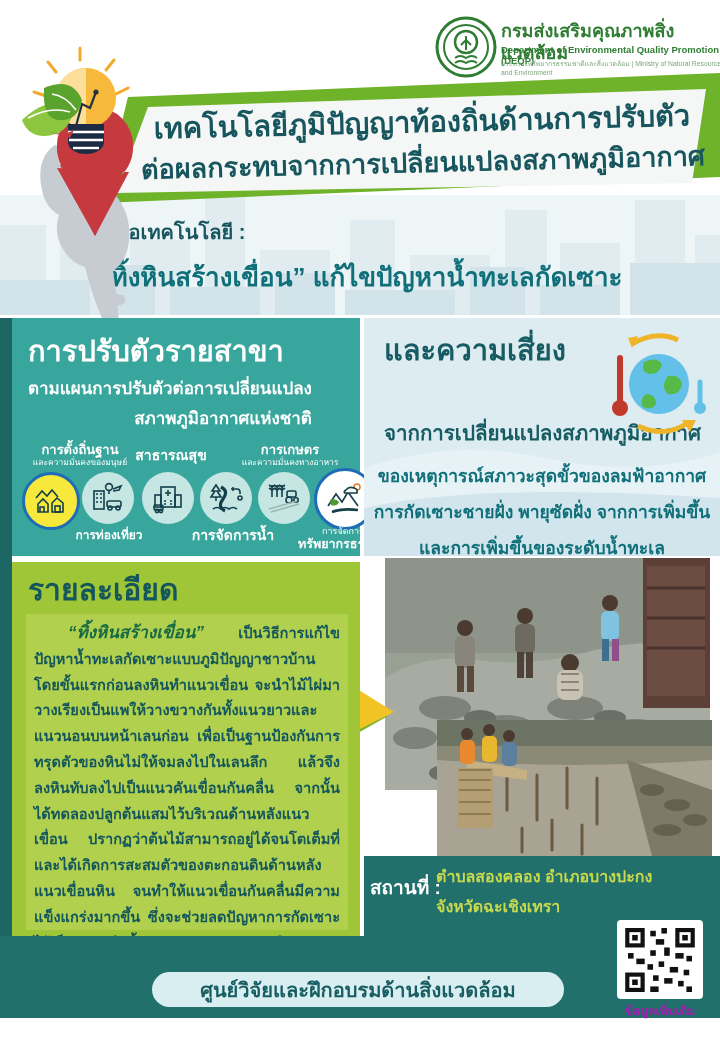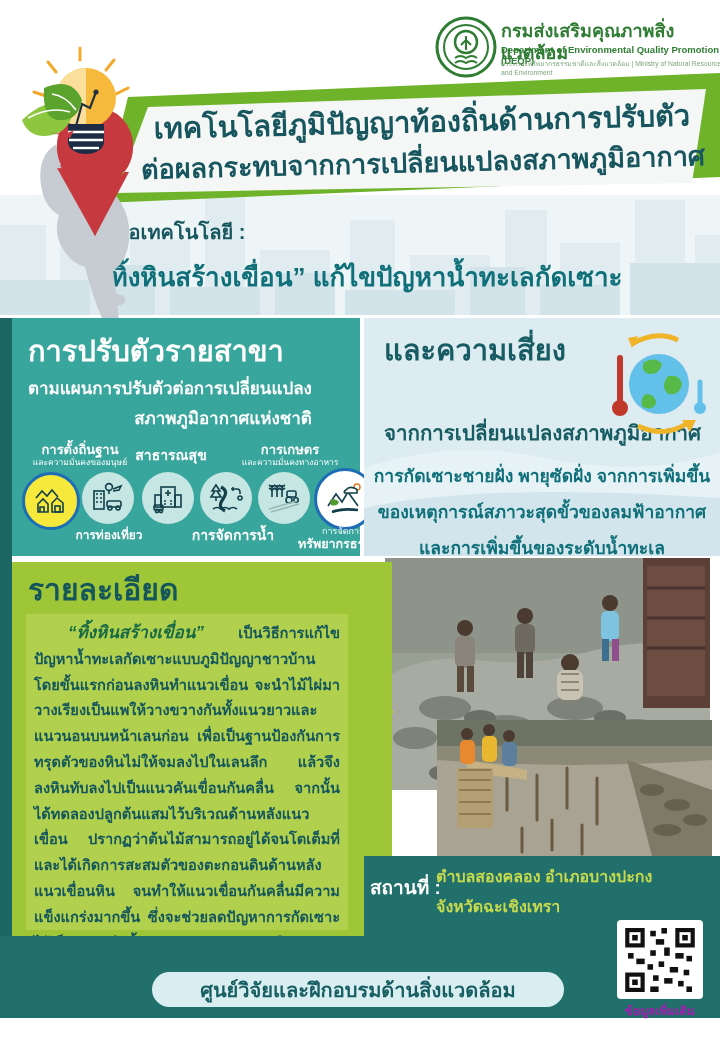--- a/index.html
+++ b/index.html
@@ -37,21 +37,21 @@
   .s-lab .big{font-size:13px;font-weight:bold;line-height:15px;}
   .s-lab .small{font-size:8.5px;line-height:11px;}
 
   .right-box{position:absolute;left:364px;top:318px;width:356px;height:238px;background:#dcecf1;overflow:hidden;}
   .rb-t1{position:absolute;left:20px;top:12px;font-size:29px;font-weight:bold;color:#175b63;line-height:40px;}
   .rb-t3{position:absolute;left:20px;top:98px;font-size:20.5px;font-weight:bold;color:#175b63;}
   .rb-desc{position:absolute;left:0;top:140px;width:356px;text-align:center;
            font-size:17.5px;font-weight:bold;color:#10707a;line-height:36px;}
 
   
-  .details-box{position:absolute;left:12px;top:562px;width:348px;height:374px;background:#9fc636;padding-left:32px;}
+  .details-box{position:absolute;left:12px;top:562px;width:348px;height:374px;background:#9fc636;}
   .d-title{position:absolute;left:16px;top:4px;font-size:30px;font-weight:bold;color:#14565c;}
   .d-inner{position:absolute;left:14px;top:52px;width:322px;height:316px;background:#b1d14e;padding:6px 8px 0 8px;box-sizing:border-box;}
   .d-text{font-size:14.6px;font-weight:bold;color:#14565c;line-height:25.8px;text-align:justify;text-indent:34px;}
   .d-lead{font-size:17px;font-style:italic;font-weight:bold;color:#186a45;}
 
   
   .photo{position:absolute;overflow:hidden;}
   .photo1{left:385px;top:558px;width:325px;height:232px;}
   .photo2{left:437px;top:720px;width:275px;height:136px;}
 
@@ -284,22 +284,22 @@
       <path d="M36 98 q26 12 48 -2" stroke="#f0b428" stroke-width="5" fill="none"></path>
       <polygon points="88,104 94,92 80,92" fill="#f0b428"></polygon>
       <circle cx="57" cy="56" r="30" fill="#63c0e8"></circle>
       <path d="M42 34 q12 -6 18 2 q-2 10 -12 10 q-10 -2 -6 -12 z M66 48 q12 -2 14 8 q-2 12 -14 10 q-8 -8 0 -18 z M44 66 q10 0 10 10 q-6 8 -14 2 q-2 -8 4 -12 z" fill="#57b947"></path>
       <line x1="18" y1="30" x2="18" y2="74" stroke="#c0392b" stroke-width="6" stroke-linecap="round"></line>
       <circle cx="18" cy="80" r="8" fill="#c0392b"></circle>
       <line x1="98" y1="54" x2="98" y2="74" stroke="#63c0e8" stroke-width="5" stroke-linecap="round"></line>
       <circle cx="98" cy="80" r="6" fill="#63c0e8"></circle>
     </svg>
     <div class="rb-desc">
+      <div>ของเหตุการณ์สภาวะสุดขั้วของลมฟ้าอากาศ</div>
       <div>การกัดเซาะชายฝั่ง พายุซัดฝั่ง จากการเพิ่มขึ้น</div>
-      <div>ของเหตุการณ์สภาวะสุดขั้วของลมฟ้าอากาศ</div>
       <div>และการเพิ่มขึ้นของระดับน้ำทะเล</div>
     </div>
   </div>
 
   <div class="photo photo1">
     <svg width="325" height="232" viewBox="0 0 325 232">
       <rect width="325" height="232" fill="#98a094"></rect>
       <rect width="325" height="95" fill="#8e948a"></rect>
       <path d="M0 120 q40 -25 90 -18 q60 8 120 -10 q60 -14 115 0 v140 h-325 z" fill="#a8aba2"></path>
       <g fill="#7e8279">

